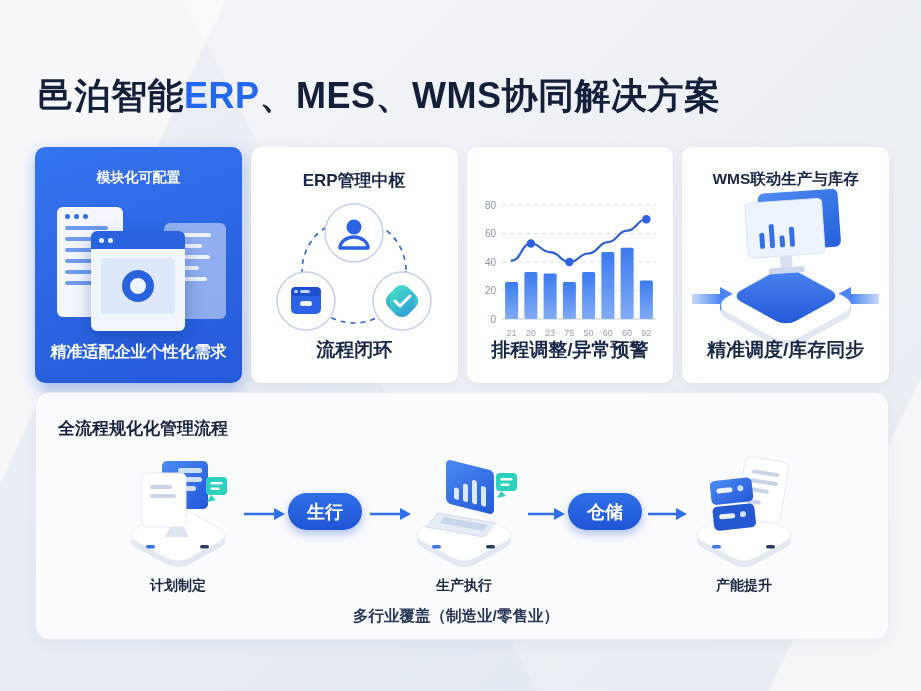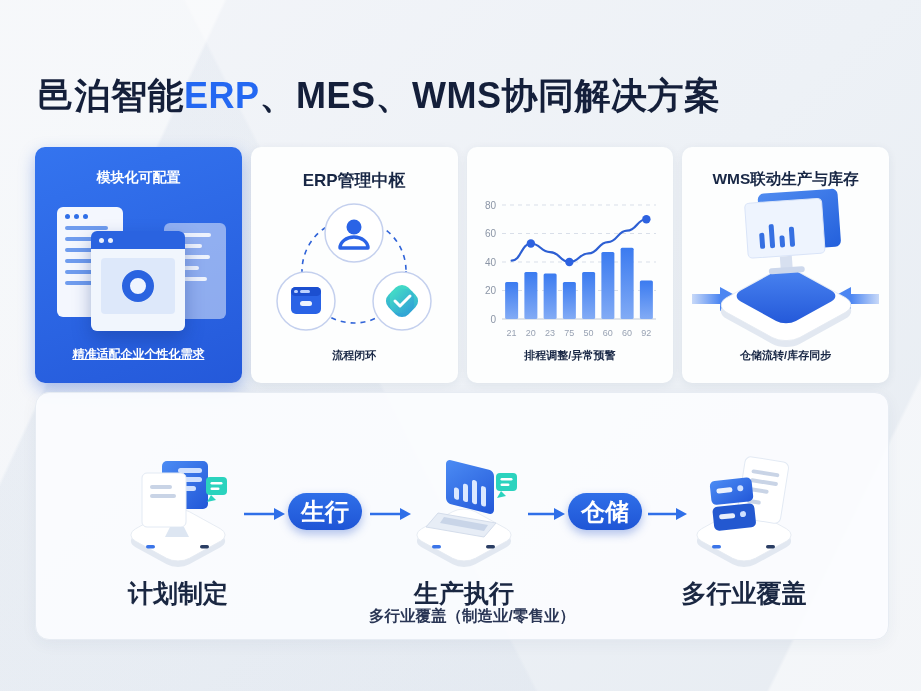--- a/index.html
+++ b/index.html
@@ -23,22 +23,22 @@
   
   .cards { position:absolute; left:35px; top:147px; width:854px; display:flex; gap:9px; }
   .card {
     flex:1; height:236px; position:relative; border-radius:10px;
     background:#fdfefe; box-shadow:0 2px 10px rgba(30,50,90,.07);
   }
   .card-blue { background:linear-gradient(160deg,#3474ef 0%, #2459da 100%); box-shadow:0 6px 16px rgba(34,86,210,.35); }
   .card-title { text-align:center; margin-top:22px; font-size:17px; font-weight:800; color:#182745; }
   .card-title.tight { font-size:15.5px; }
   .card-blue .card-title { color:#fff; font-size:14px; }
-  .card-caption { position:absolute; bottom:20px; width:100%; text-align:center; font-size:11px; font-weight:700; color:#182745; }
-  .card-blue .card-caption { color:#fff; font-size:12px;text-decoration:underline; }
+  .card-caption { position:absolute; bottom:20px; width:100%; text-align:center; font-size:19px; font-weight:700; color:#182745; }
+  .card-blue .card-caption { color:#fff; font-size:16px; }
 
   
   .winstack { position:absolute; left:0; top:54px; width:100%; height:150px; }
   .win { position:absolute; border-radius:6px; }
   .win-left { left:22px; top:6px; width:66px; height:110px; background:rgba(255,255,255,.95); padding:7px 8px; }
   .dots { display:flex; gap:4px; margin-bottom:7px; }
   .dots i { width:5px; height:5px; border-radius:50%; background:#2f6fe8; }
   .w-line { height:4px; border-radius:2px; background:#6f9cee; margin-bottom:7px; }
   .win-right { right:16px; top:22px; width:62px; height:96px; background:rgba(255,255,255,.48); padding:10px 9px; }
   .win-right .w-line { background:rgba(255,255,255,.85); }
@@ -74,24 +74,24 @@
   .panel {
     position:absolute; left:35px; top:392px; width:854px; height:248px;
     background:rgba(252,253,255,.88); border:1px solid #e7ecf3; border-radius:14px;
     box-shadow:0 4px 16px rgba(40,60,100,.05);
   }
   .panel-heading { position:absolute; left:22px; top:24px; font-size:17px; font-weight:800; color:#17233f; }
   .abs { position:absolute; }
   .pill {
     position:absolute; width:74px; height:37px; border-radius:19px;
     background:linear-gradient(180deg,#2f6fe8,#1f55d6); color:#fff;
-    font-size:24px; font-weight:700; display:flex; align-items:center; justify-content:center;
+    font-size:18px; font-weight:700; display:flex; align-items:center; justify-content:center;
     box-shadow:0 4px 10px rgba(37,84,200,.35);
   }
-  .step-label { position:absolute; width:160px; text-align:center; font-size:25px; font-weight:800; color:#1a2742; }
+  .step-label { position:absolute; width:160px; text-align:center; font-size:14px; font-weight:800; color:#1a2742; }
   .step-sub { position:absolute; text-align:center; font-size:15.5px; font-weight:600; color:#2a3655; }
 </style>
 </head>
 <body>
 
 <div class="page">
 
   <h1 class="title"><span>邑泊智能</span><span class="hl">ERP</span><span>、MES、WMS协同解决方案</span></h1>
 
   <div class="cards">
@@ -247,25 +247,26 @@
           <div class="mon-front">
             <i style="height:16px"></i>
               <i style="height:24px"></i>
               <i style="height:12px"></i>
               <i style="height:20px"></i>
           </div>
           <div class="mon-stand"></div>
           <div class="mon-foot"></div>
         </div>
       </div>
-      <div class="card-caption">仓储流转/库存同步</div>
+      <div class="card-caption">精准调度/库存同步</div>
     </div>
   </div>
 
   <div class="panel">
+    <div class="panel-heading">全流程规化化管理流程</div>
 
     <svg class="abs" style="left:82px;top:56px" width="120" height="118" viewBox="0 0 120 118">
       <defs>
         <linearGradient id="gBlue" x1="0" y1="0" x2="1" y2="1">
           <stop offset="0" stop-color="#4c8cf4"></stop>
             <stop offset="1" stop-color="#2257d8"></stop>
         </linearGradient>
       </defs>
       <rect x="-38" y="-38" width="76" height="76" rx="16" transform="translate(60,92) scale(1,.55) rotate(45)" fill="#e2e8f1"></rect>
       <rect x="-38" y="-38" width="76" height="76" rx="16" transform="translate(60,86) scale(1,.55) rotate(45)" fill="#ffffff" stroke="#e4eaf2"></rect>
@@ -350,17 +351,17 @@
         <rect x="34" y="38" width="16" height="5" rx="2.5" fill="#ffffff" opacity=".9"></rect>
         <circle cx="58" cy="40" r="3" fill="#cfe0ff"></circle>
         <rect x="28" y="56" width="42" height="24" rx="5" fill="#2358d0"></rect>
         <rect x="34" y="64" width="16" height="5" rx="2.5" fill="#ffffff" opacity=".9"></rect>
         <circle cx="58" cy="66" r="3" fill="#cfe0ff"></circle>
       </g>
     </svg>
 
     <div class="step-label" style="left:62px;top:184px">计划制定</div>
     <div class="step-label" style="left:348px;top:184px">生产执行</div>
-    <div class="step-label" style="left:628px;top:184px">多行业覆盖</div>
-
-    <div class="step-sub" style="left:276px;top:213px;width:320px">多行业覆盖（制造业/零售业）</div>
+    <div class="step-label" style="left:628px;top:184px">产能提升</div>
+
+    <div class="step-sub" style="left:260px;top:213px;width:320px">多行业覆盖（制造业/零售业）</div>
   </div>
 </div>
 
 </body></html>

